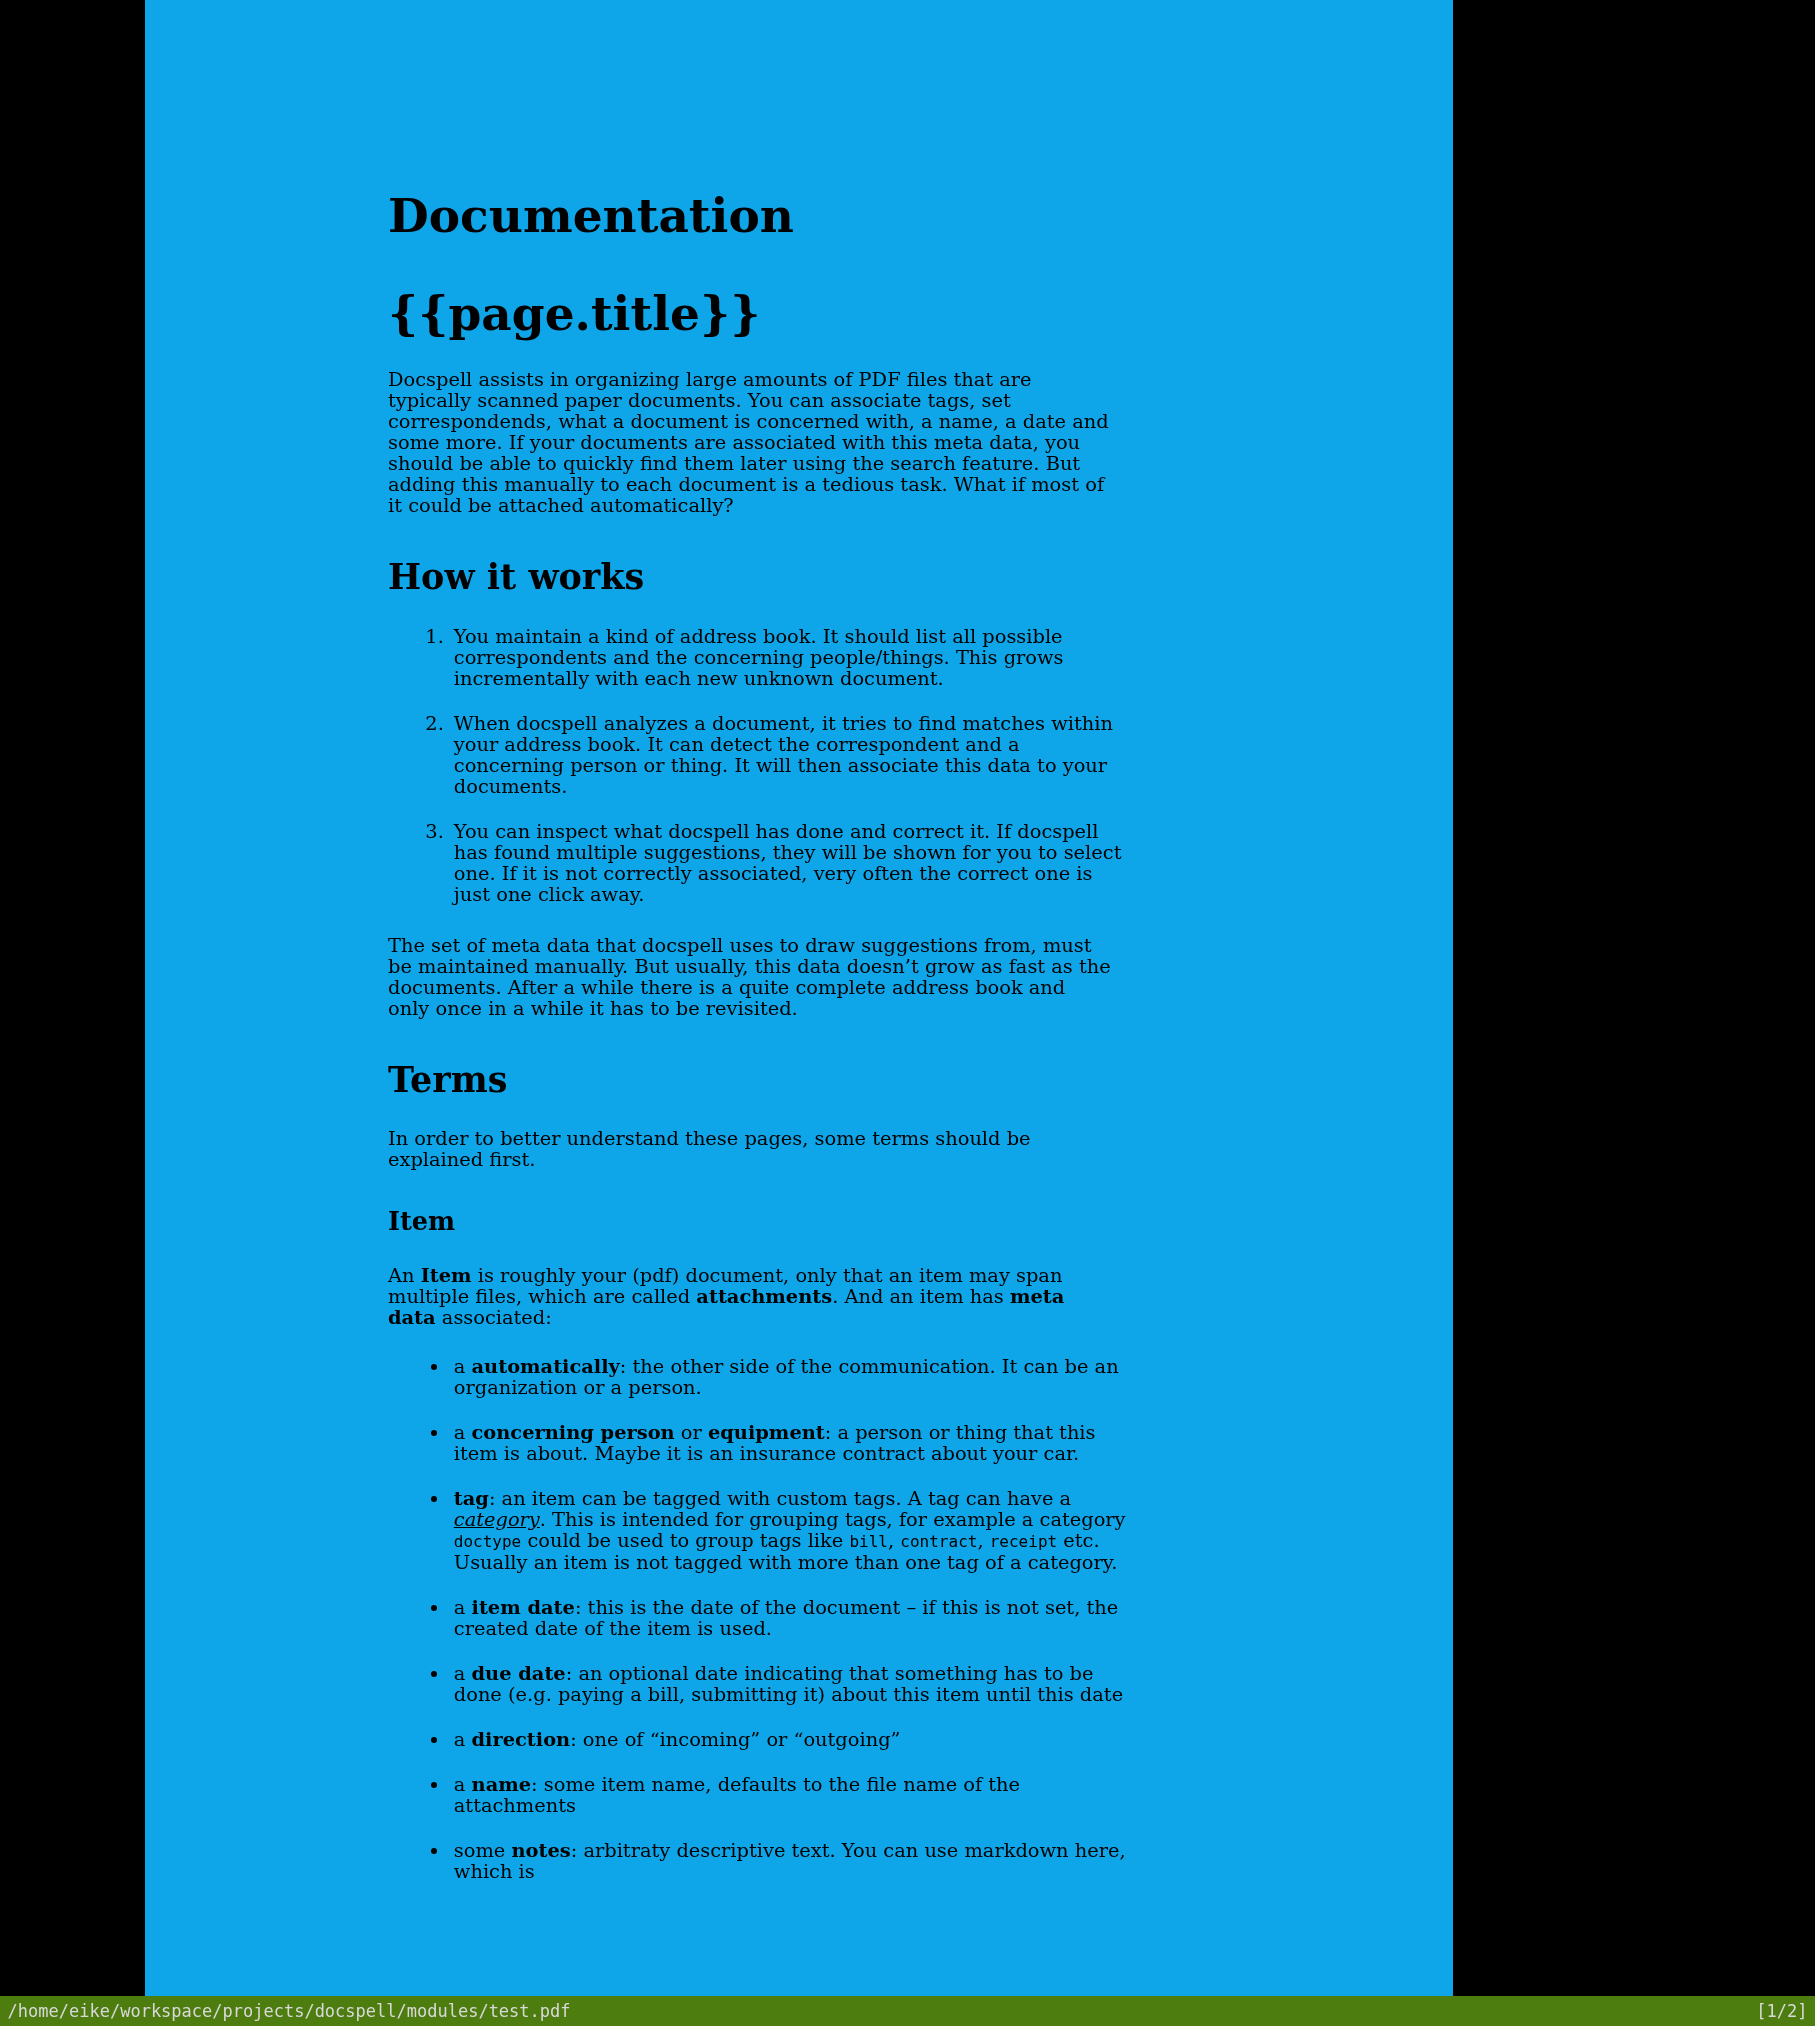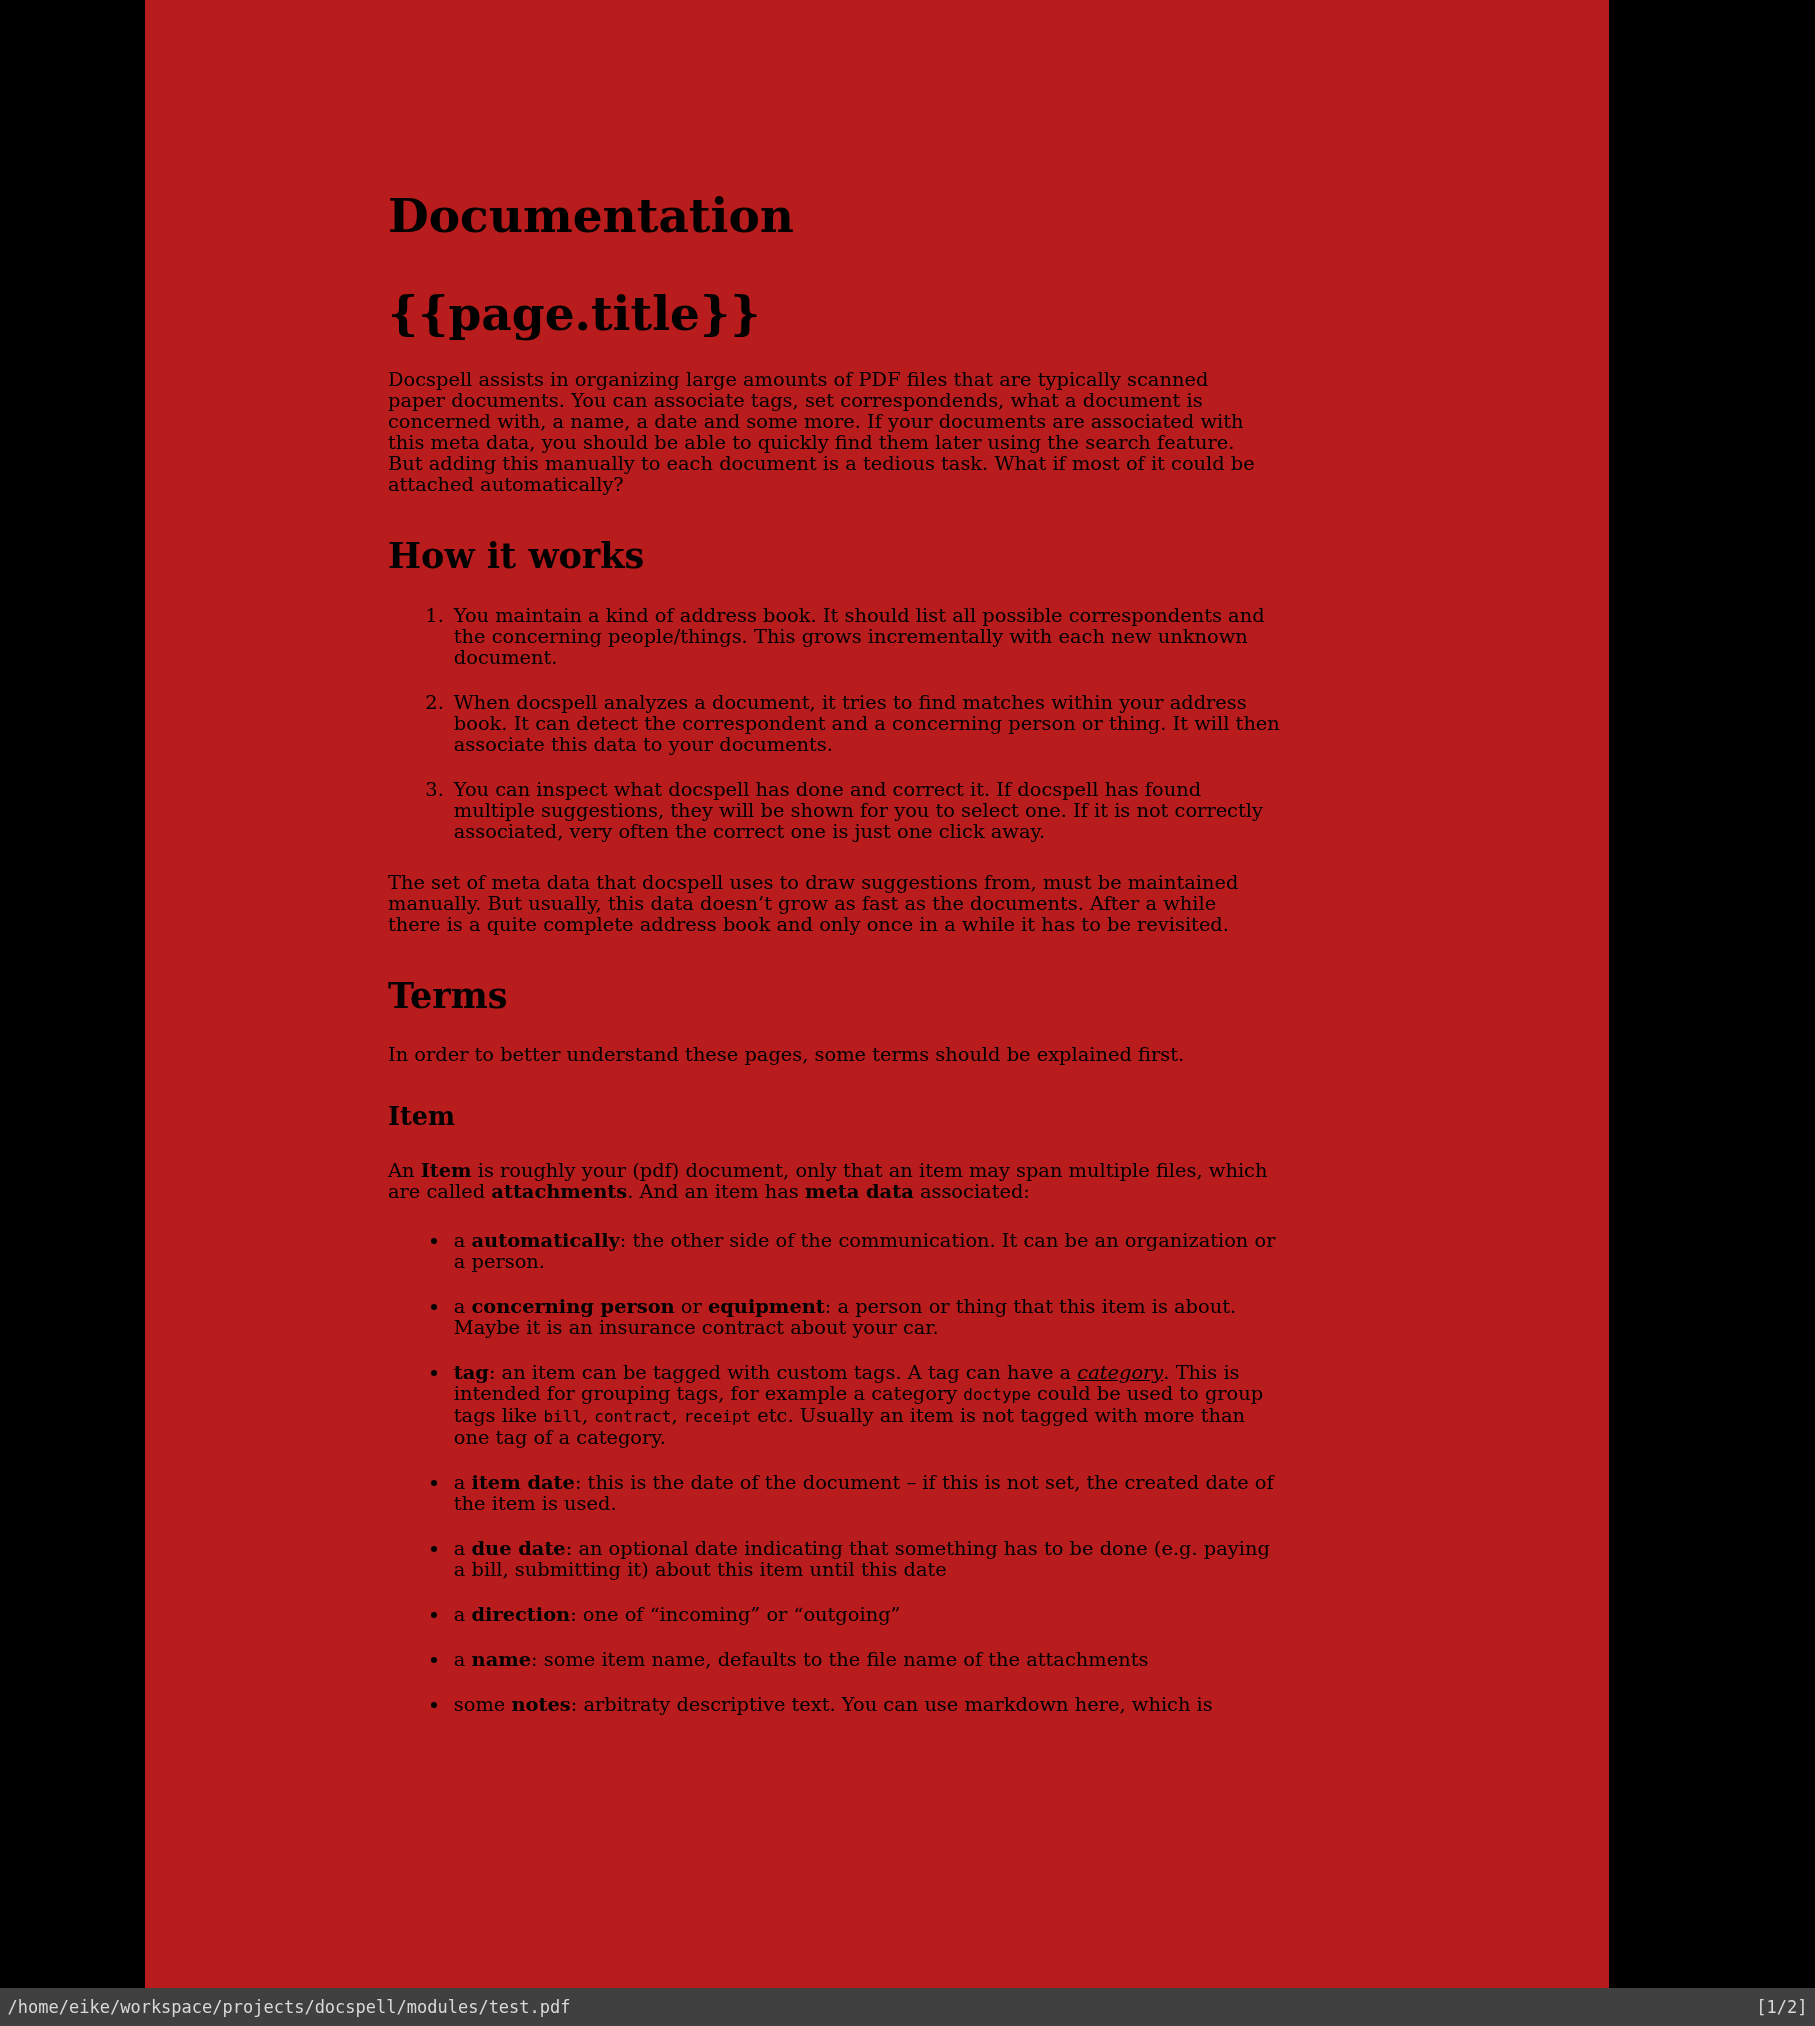--- a/index.html
+++ b/index.html
@@ -18,23 +18,23 @@
   }
   .scroll-area {
     position: absolute;
     left: 0; top: 0; right: 0; bottom: 26.5px;
     overflow: hidden;
   }
   .page {
     position: absolute;
     left: 145px;
     top: 0;
-    width: 1464px;
+    width: 1308px;
     height: 2000px;
-    background: #b91c1c;
+    background: #0ea5e9;
     color: #000000;
   }
   .content {
     box-sizing: border-box;
     width: 100%;
     height: 100%;
     padding: 192px 325px 0 243px;
     font-family: "DejaVu Serif", serif;
     font-size: 19.4px;
     line-height: 21px;
@@ -73,22 +73,22 @@
   .content li + li { margin-top: 24px; }
   .seg-b { font-weight: bold; }
   .seg-i { font-style: italic; text-decoration: underline; }
   .seg-m {
     font-family: "DejaVu Sans Mono", monospace;
     font-size: 16px;
   }
   .statusbar {
     position: absolute;
     left: 0; right: 0; bottom: 0;
-    height: 38px;
-    background: #404040;
+    height: 30px;
+    background: #4d7c0f;
     color: #d9d9d9;
     font-family: "DejaVu Sans Mono", monospace;
     font-size: 17px;
     display: flex;
     align-items: center;
     justify-content: space-between;
     padding: 0 7.6px;
     box-sizing: border-box;
   }
 </style>

